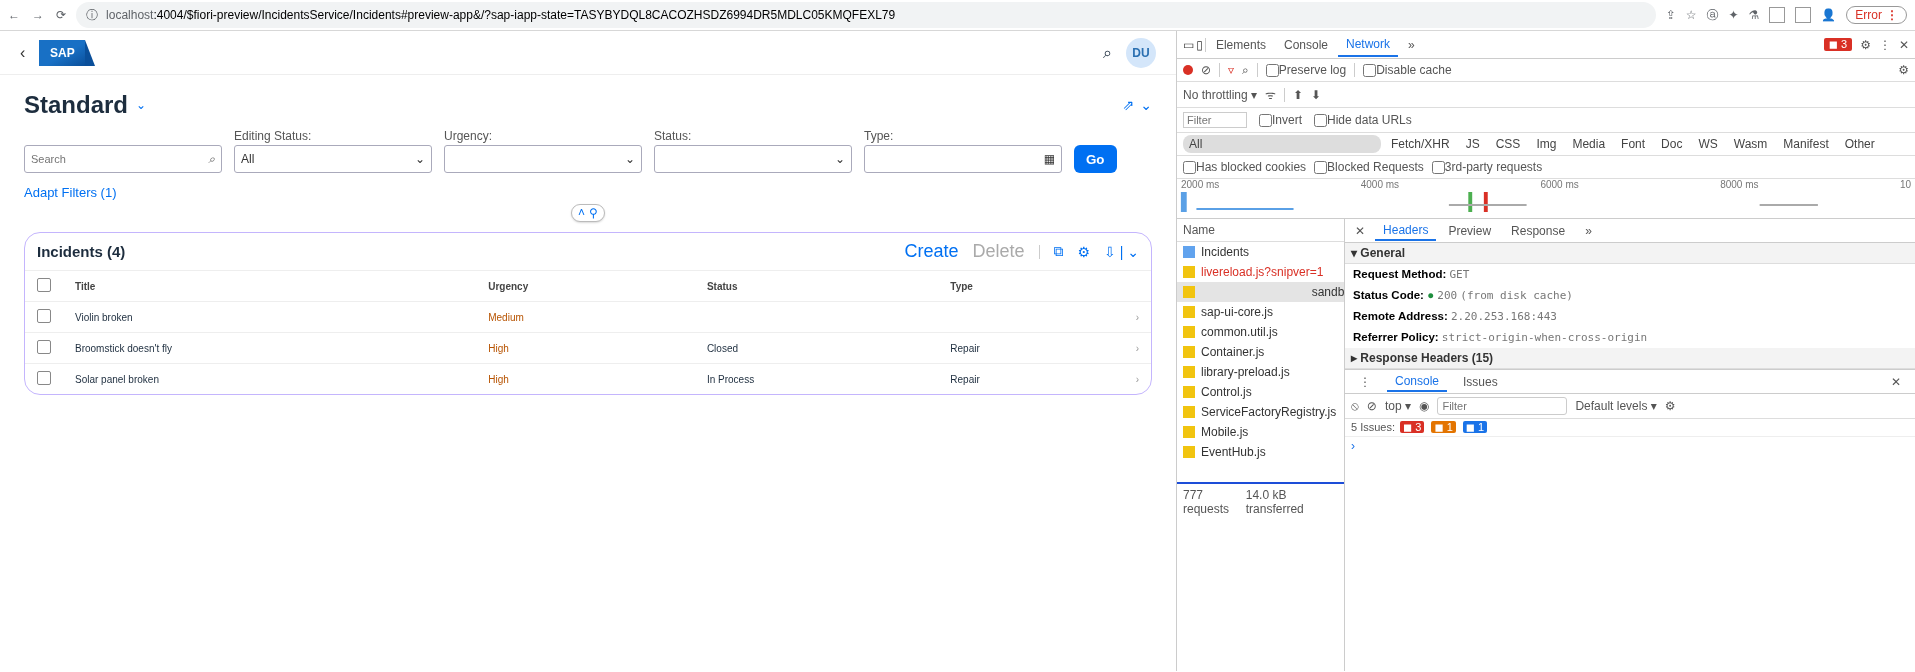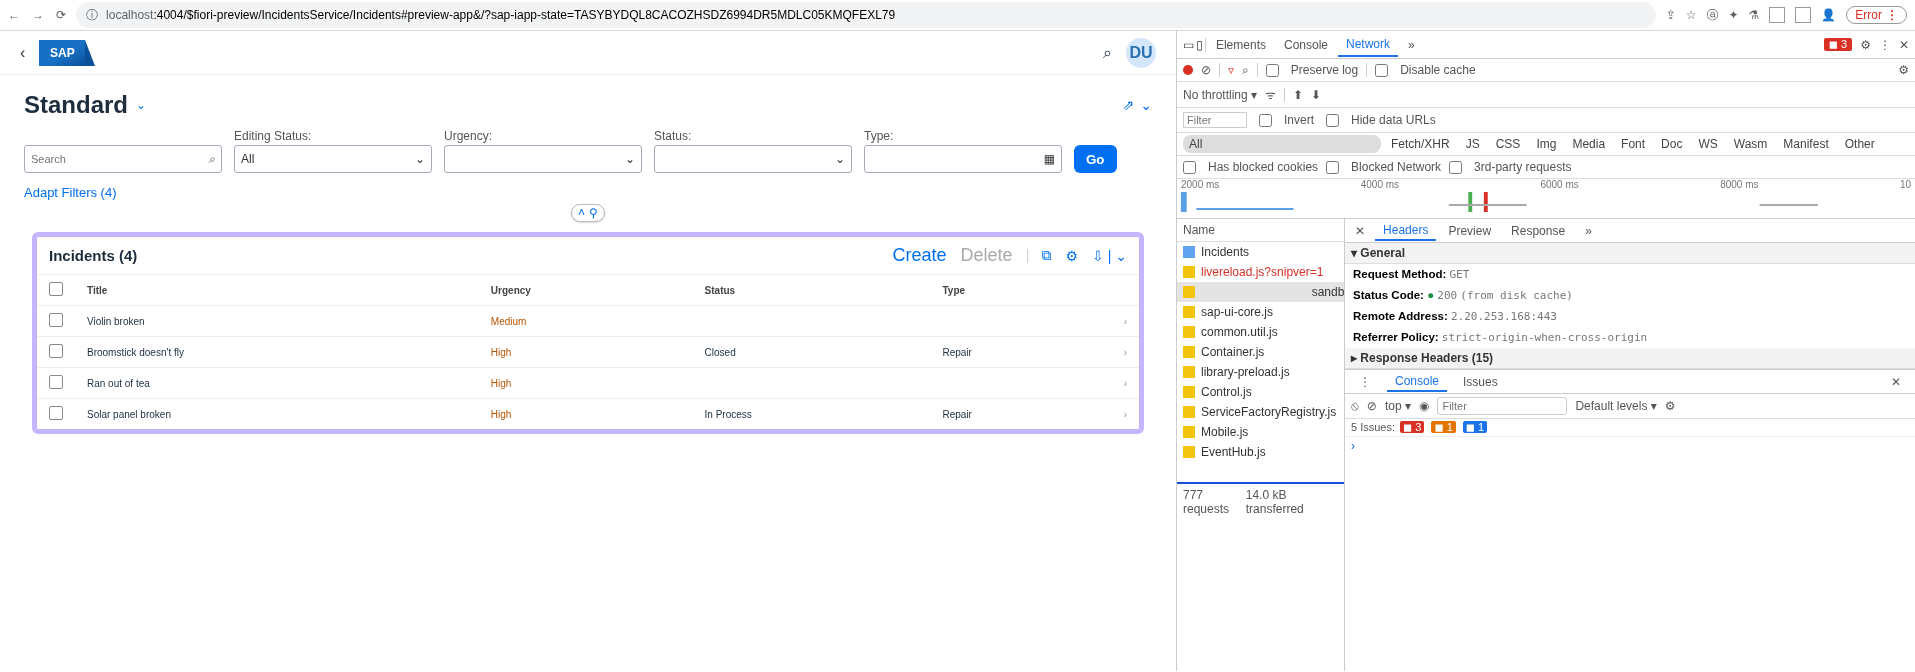--- a/index.html
+++ b/index.html
@@ -14,38 +14,38 @@
   .error-pill{ border:1px solid #999; border-radius:14px; padding:1px 8px; font-size:12px; color:#d93025; display:flex; align-items:center; gap:4px;}
   .sq{ width:16px; height:16px; border:1px solid #999; }
   .main { display:flex; height:640px; }
   .app { width:1176px; position:relative; background:#fff;}
   .shellbar{ height:44px; display:flex; align-items:center; padding:0 20px; gap:14px; border-bottom:1px solid #eee;}
   .shellbar .back{ font-size:16px; color:#333; }
   .sap-logo{ width:46px; height:26px; background:linear-gradient(150deg,#1870c5 55%,#0a4f9a);position:relative; display:flex; align-items:center; justify-content:center; color:#fff; font-weight:bold; font-size:12px;}
   .sap-logo:after{content:"";position:absolute;right:-10px;top:0;border-top:26px solid transparent;border-left:10px solid #0a4f9a;}
   .shell-title{ font-weight:700; font-size:15px; color:#223; }
   .shellbar .right{ margin-left:auto; display:flex; align-items:center; gap:14px;}
-  .avatar{ width:30px; height:30px; border-radius:50%; background:#d4e6fa; color:#2a6fb1; display:flex; align-items:center; justify-content:center; font-size:16px; font-weight:600;}
+  .avatar{ width:30px; height:30px; border-radius:50%; background:#d4e6fa; color:#2a6fb1; display:flex; align-items:center; justify-content:center; font-size:12px; font-weight:600;}
   .variant{ display:flex; align-items:center; gap:8px; padding:16px 24px 4px;}
   .variant h1{ color:#1d2d3e; font-size:24px; font-weight:700;}
   .variant .chev{ color:#0070f2; font-size:12px;}
   .variant .share{ margin-left:auto; display:flex; gap:6px; color:#0070f2; font-size:14px;}
   .filters{ display:flex; gap:12px; padding:6px 24px 0; align-items:flex-end; flex-wrap:wrap;}
   .field{ display:flex; flex-direction:column; gap:2px;}
   .field label{ color:#555; font-size:12px;}
   .input{ border:1px solid #aab; border-radius:3px; height:28px; display:flex; align-items:center; padding:0 6px; background:#fff;}
   .input input{ border:none; outline:none; flex:1; font-size:11px; background:transparent;}
   .sel{ width:198px; justify-content:space-between;}
   .srch{ width:198px; justify-content:space-between; color:#666; font-style:italic;}
   .go-btn{ background:#0070f2; color:#fff; border:none; border-radius:6px; height:28px; padding:0 12px; font-weight:700; cursor:pointer;}
   .adapt{ color:#0070f2; font-size:13px; cursor:pointer;}
   .collapse-bar{ display:flex; justify-content:center; padding:4px 0;}
   .pill{ display:flex; gap:4px; border:1px solid #bbb; border-radius:14px; padding:1px 6px; box-shadow:0 1px 2px rgba(0,0,0,.15); background:#fff;}
   .pill span{ color:#0070f2; font-size:12px;}
-  .tblcard{ margin:6px 32px; border:5px solid #c4b5fd; border-radius:6px;}
+  .tblcard{ margin:6px 24px; border:1px solid #c4b5fd; border-radius:16px;}
   .tblhdr{ display:flex; align-items:center; padding:8px 12px; gap:10px;}
   .tblhdr h3{ font-size:15px; font-weight:700; color:#1d2d3e;}
   .tblhdr .actions{ margin-left:auto; display:flex; align-items:center; gap:14px;}
   .link{ color:#0070f2; font-size:18px; cursor:pointer;}
   .link.disabled{ color:#aaa; cursor:default;}
   .icon{ color:#0070f2; font-size:14px;}
   table{ width:100%; border-collapse:collapse;}
   th,td{ text-align:left; font-size:10px; padding:7px 12px; border-top:1px solid #eee; color:#1d2d3e;}
   th{ font-weight:600; color:#444;}
   td.nav{ text-align:right; color:#999;}
@@ -54,21 +54,21 @@
   .urg-med{ color:#b75301;}
   
   .dt{ flex:1; border-left:1px solid #ccc; display:flex; flex-direction:column; font-size:12px;}
   .dt-tabs{ height:28px; display:flex; align-items:center; gap:2px; border-bottom:1px solid #ccc; padding:0 6px;}
   .dt-tabs .tab{ padding:4px 8px; color:#555; cursor:pointer;}
   .dt-tabs .tab.active{ color:#1a73e8; border-bottom:2px solid #1a73e8;}
   .dt-tabs .right{ margin-left:auto; display:flex; align-items:center; gap:8px; color:#555;}
   .err-badge{ background:#d93025; color:#fff; font-size:11px; padding:0 5px; border-radius:2px;}
   .dt-row{ display:flex; align-items:center; gap:8px; padding:4px 6px; border-bottom:1px solid #ddd; color:#555;}
   .dot-red{ width:10px; height:10px; border-radius:50%; background:#d93025;}
-  .chk{ display:flex; align-items:center; gap:12px;}
+  .chk{ display:flex; align-items:center; gap:0;}
   .chk input{ margin:0;}
   .filter-types{ display:flex; gap:4px; padding:2px 6px; border-bottom:1px solid #ddd; flex-wrap:wrap;}
   .filter-types span{ padding:2px 6px; border-radius:8px; color:#444; cursor:pointer;}
   .filter-types span.sel{ background:#ddd;}
   .timeline{ height:40px; border-bottom:1px solid #ccc; position:relative; background:#fff;}
   .timeline .scale{ display:flex; justify-content:space-between; font-size:10px; color:#777; padding:0 4px;}
   .timeline svg{ width:100%; height:26px;}
   .dt-body{ flex:1; display:flex; min-height:0;}
   .reqlist{ width:168px; border-right:1px solid #ccc; display:flex; flex-direction:column; overflow:auto;}
   .reqlist .hdr{ padding:4px 6px; color:#555; border-bottom:1px solid #ddd;}
@@ -186,21 +186,21 @@
           </div>
       </div>
       <div class="field">
         <label>Type:</label>
         <div class="input sel">
             <span></span>
             <span>▦</span>
           </div>
       </div>
       <button class="go-btn">Go</button>
-      <span class="adapt">Adapt Filters (4)</span>
+      <span class="adapt">Adapt Filters (1)</span>
     </div>
 
     <div class="collapse-bar">
       <div class="pill">
           <span>˄</span>
           <span>⚲</span>
         </div>
     </div>
 
     <div class="tblcard">
@@ -238,28 +238,20 @@
             <tr>
               <td><span class="cb"></span></td>
   <td>Broomstick doesn't fly</td>
   <td class="urg-high">High</td>
   <td>Closed</td>
   <td>Repair</td>
   <td class="nav">›</td>
             </tr>
             <tr>
               <td><span class="cb"></span></td>
-  <td>Ran out of tea</td>
-  <td class="urg-high">High</td>
-  <td></td>
-  <td></td>
-  <td class="nav">›</td>
-            </tr>
-            <tr>
-              <td><span class="cb"></span></td>
   <td>Solar panel broken</td>
   <td class="urg-high">High</td>
   <td>In Process</td>
   <td>Repair</td>
   <td class="nav">›</td>
             </tr>
           </tbody>
       </table>
     </div>
   </div>
@@ -335,21 +327,21 @@
         <span>Other</span>
       </div>
 
     <div class="dt-row">
       <label class="chk">
           <input type="checkbox" style="">
           <span>Has blocked cookies</span>
         </label>
       <label class="chk">
           <input type="checkbox" style="">
-          <span>Blocked Network</span>
+          <span>Blocked Requests</span>
         </label>
       <label class="chk">
           <input type="checkbox" style="">
           <span>3rd-party requests</span>
         </label>
     </div>
 
     <div class="timeline">
       <div class="scale" id="tscale">
           <span>2000 ms</span>

